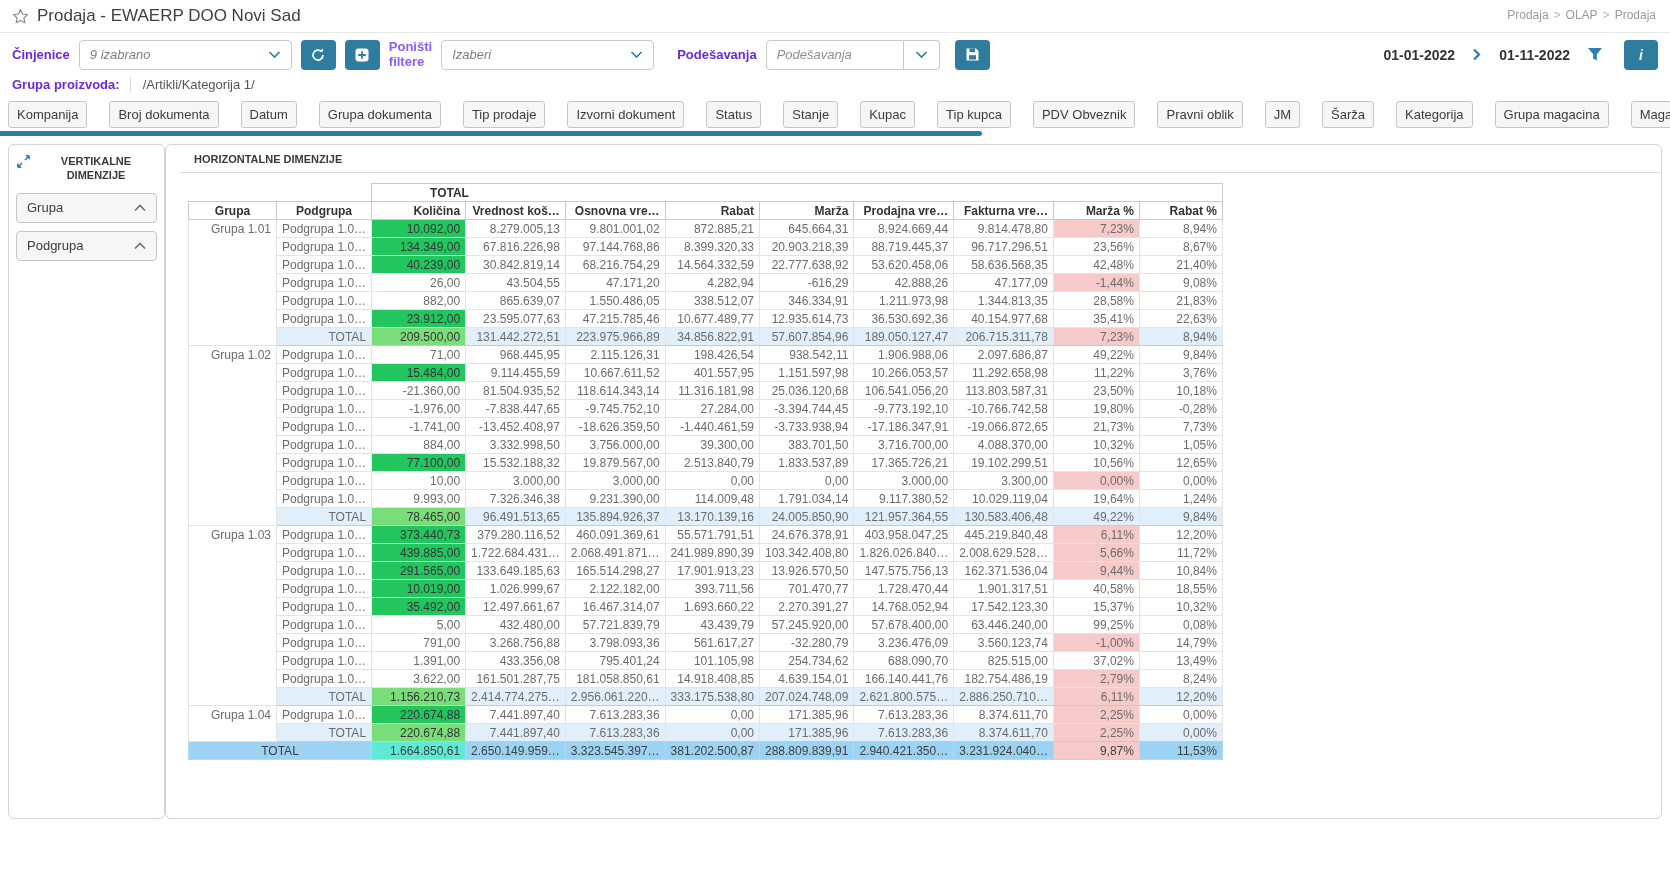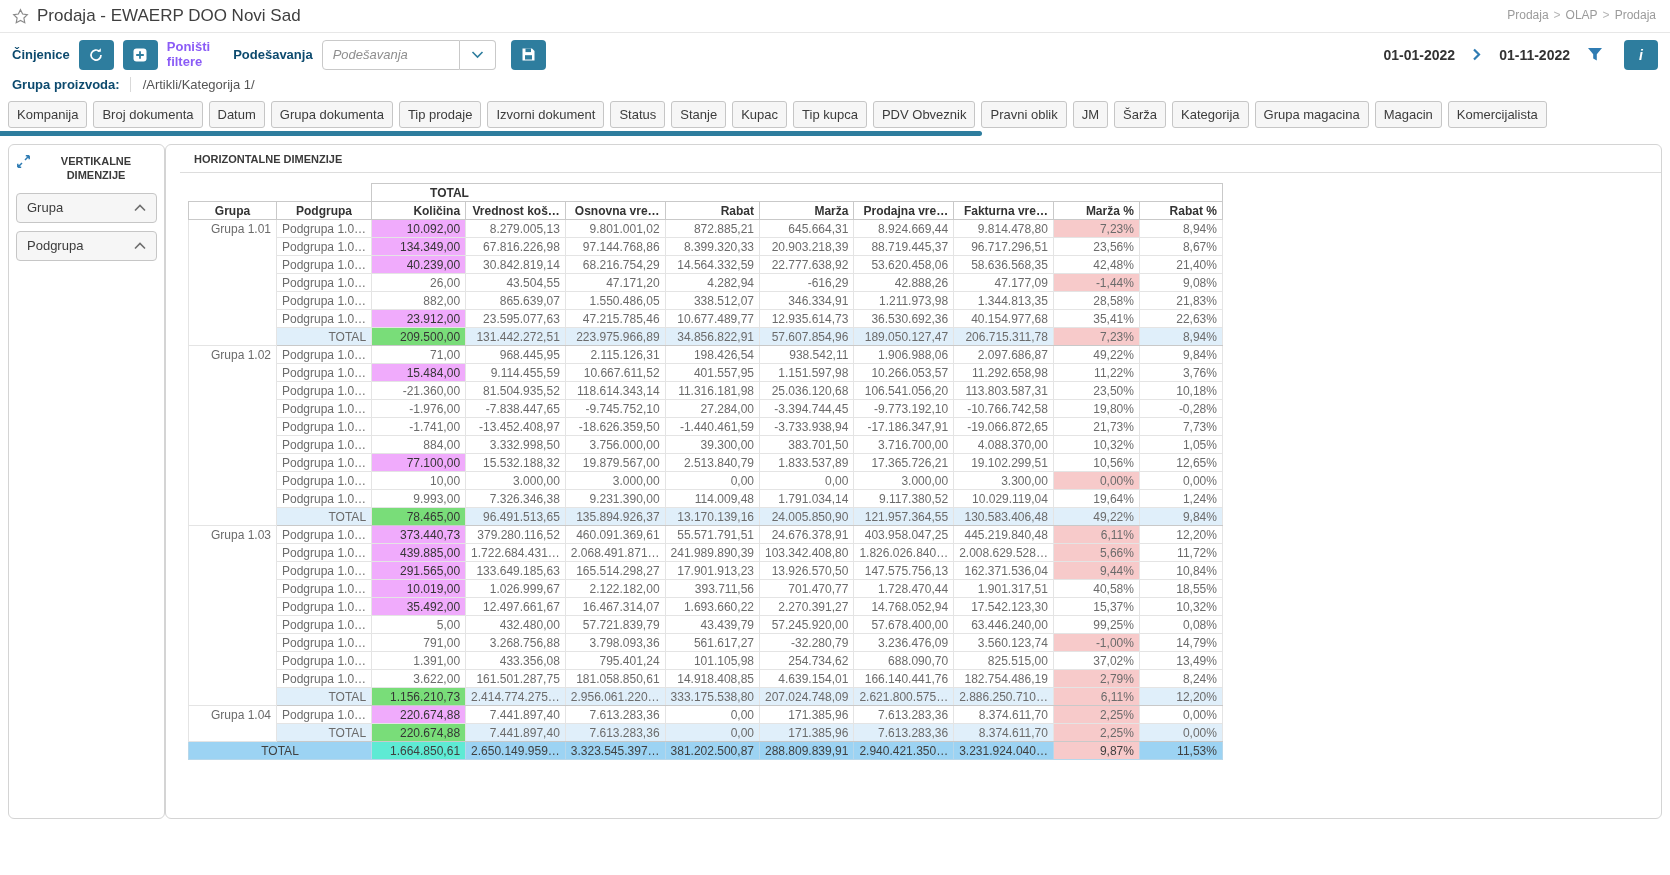--- a/index.html
+++ b/index.html
@@ -10,37 +10,37 @@
     background:#fff; color:#3c3c3c;
   }
   
   .topbar { height:33px; display:flex; align-items:center; padding:0 12px; border-bottom:1px solid #e7e7e7; position:relative; }
   .star { margin-right:8px; display:flex; }
   .page-title { font-size:17px; color:#3f3f3f; }
   .breadcrumb { position:absolute; right:14px; top:8px; font-size:12px; color:#9b9b9b; display:flex; gap:5px; align-items:center; }
   .breadcrumb .sep { color:#b5b5b5; }
   
   .toolbar { height:43px; display:flex; align-items:center; padding:0 12px; gap:9px; }
-  .lbl { font-weight:bold; font-size:13px; color:#0c4a6e; white-space:nowrap; }
+  .lbl { font-weight:bold; font-size:13px; color:#6d28d9; white-space:nowrap; }
   .selectbox { width:213px; height:30px; border:1px solid #c9c9c9; border-radius:4px; display:flex; align-items:center; justify-content:space-between; padding:0 10px; background:#fff; cursor:pointer; }
   .selectbox .ph { font-style:italic; color:#7e7e7e; font-size:13px; }
   .tealbtn { width:35px; height:30px; background:#2e7d9e; border:none; border-radius:4px; display:flex; align-items:center; justify-content:center; cursor:pointer; }
   .resetlbl { font-weight:bold; font-size:13px; line-height:1.1; color:#8b5cf6; cursor:pointer; }
   .textinput { height:30px; width:138px; border:1px solid #c9c9c9; border-right:1px solid #c9c9c9; border-radius:4px 0 0 4px; padding:0 10px; font-size:13px; font-family:"Liberation Sans",sans-serif; }
   .textinput::placeholder { font-style:italic; color:#8e8e8e; }
   .input-chev { width:36px; height:30px; border:1px solid #c9c9c9; border-left:none; border-radius:0 4px 4px 0; display:flex; align-items:center; justify-content:center; background:#fff; cursor:pointer; }
   .savebtn { margin-left:6px; }
   .daterange { margin-left:auto; display:flex; align-items:center; gap:17px; }
   .datetxt { font-weight:bold; font-size:14px; color:#333; cursor:pointer; }
   .infobtn { width:34px; height:30px; background:#2e7d9e; border:none; border-radius:4px; color:#fff; font-weight:bold; font-size:14px; font-style:italic; cursor:pointer; margin-left:4px; }
   
   .product-row { display:flex; align-items:center; padding:1px 12px 5px; font-size:13px; }
   .product-row .val { margin-left:10px; padding-left:12px; border-left:1px solid #d9d9d9; color:#555;text-align:right; }
   
-  .tabs { display:flex; gap:6px; padding:4px 8px 3px; white-space:nowrap; }
+  .tabs { display:flex; gap:22px; padding:4px 8px 3px; white-space:nowrap; }
   .tab { background:#f6f6f6; border:1px solid #c6c6c6; border-radius:3px; padding:5px 8px; font-size:13px; color:#3c3c3c; cursor:pointer; }
   .tabbar-line { height:5px; background:#2e7d9e; width:982px; border-radius:0 3px 3px 0; }
   
   .content { display:flex; padding:8px; align-items:flex-start; }
   .card { border:1px solid #d4d4d4; border-radius:6px; background:#fff;padding-left:14px; }
   .left-card { width:157px; height:675px; padding:9px 7px; }
   .vd-head { display:flex; align-items:flex-start; gap:4px; margin-bottom:10px; }
   .vd-title { flex:1; text-align:center; font-size:11px; font-weight:bold; color:#3a3a3a; line-height:1.3; }
   .vd-item { height:30px; border:1px solid #c6c6c6; border-radius:4px; background:#f6f6f6; display:flex; align-items:center; justify-content:space-between; padding:0 10px; margin-bottom:8px; font-size:13px; color:#3c3c3c; cursor:pointer; }
   .main-card { flex:1; height:675px; overflow:hidden; }
@@ -50,21 +50,21 @@
   table.pivot { border-collapse:collapse; table-layout:fixed; font-size:12px; color:#6b6b6b; }
   .pivot th, .pivot td { padding:1px 5px; height:18px; white-space:nowrap; overflow:hidden; }
   .pivot thead th { color:#333; font-weight:bold; background:#fff; }
   .pivot .nohead { border:none; }
   .pivot .grouphead { border:1px solid #c9c9c9; text-align:left; padding-left:58px; font-weight:600; }
   .pivot .colhead { border:1px solid #c9c9c9; text-align:right; }
   .pivot .dimhead { border:1px solid #c9c9c9; text-align:center; }
   .pivot tbody td { border:1px solid #e4e4e4; text-align:right; }
   .pivot td.pod { text-align:left; }
   .pivot td.gcell { vertical-align:top; text-align:right; padding-top:2px; }
-  .pivot td.green { background:#f0abfc; color:#353535; }
+  .pivot td.green { background:#22c55e; color:#353535; }
   .pivot td.pink { background:#f7caca; }
   .pivot tr.trow td { background:#e0effa; border-bottom:1px solid #c9c9c9; }
   .pivot tr.trow td.green { background:#79dd79; }
   .pivot tr.trow td.pink { background:#f7caca; }
   .pivot td.total-label { text-align:right; }
   .pivot tr.grand td { background:#9cd3f3; color:#3f3f3f; border-color:#b7d7ea; }
   .pivot tr.grand td.green { background:#5eead4; }
   .pivot tr.grand td.pink { background:#f7caca; }
   .pivot tr.grand td.grand-label { text-align:center; }
   svg { display:block; }
@@ -85,39 +85,55 @@
       <span>Prodaja</span>
       <span class="sep">&gt;</span>
       <span>OLAP</span>
       <span class="sep">&gt;</span>
       <span>Prodaja</span>
     </span>
   </div>
 
   <div class="toolbar">
     <span class="lbl">Činjenice</span>
+    <div class="selectbox">
+      <span class="ph">9 izabrano</span>
+      <span>
+        <svg width="13" height="9" viewBox="0 0 13 9">
+            <path d="M1.5 2l5 5 5-5" fill="none" stroke="#2e7d9e" stroke-width="1.6"></path>
+          </svg>
+      </span>
+    </div>
     <button class="tealbtn">
       <span>
         <svg width="16" height="16" viewBox="0 0 16 16">
             <path d="M13 8a5 5 0 1 1-1.5-3.55" fill="none" stroke="#fff" stroke-width="1.7"></path>
             <path d="M12.8 1.2v3.6H9.2z" fill="#fff"></path>
           </svg>
       </span>
     </button>
     <button class="tealbtn">
       <span>
         <svg width="16" height="16" viewBox="0 0 16 16">
             <rect x="1.5" y="1.5" width="13" height="13" rx="3" fill="#fff"></rect>
             <path d="M8 4.2v7.6M4.2 8h7.6" stroke="#2e7d9e" stroke-width="1.8"></path>
           </svg>
       </span>
     </button>
     <div class="resetlbl">
       <div>Poništi</div>
       <div>filtere</div>
+    </div>
+    <div class="selectbox">
+      <span class="ph">Izaberi</span>
+      <span>
+        <svg width="13" height="9" viewBox="0 0 13 9">
+            <path d="M1.5 2l5 5 5-5" fill="none" stroke="#2e7d9e" stroke-width="1.6"></path>
+          </svg>
+      </span>
     </div>
     <span class="lbl" style="margin-left:14px">Podešavanja</span>
     <input class="textinput" placeholder="Podešavanja" style="">
     <div class="input-chev" style="margin-left:-9px">
       <span>
         <svg width="13" height="9" viewBox="0 0 13 9">
             <path d="M1.5 2l5 5 5-5" fill="none" stroke="#2e7d9e" stroke-width="1.6"></path>
           </svg>
       </span>
     </div>

